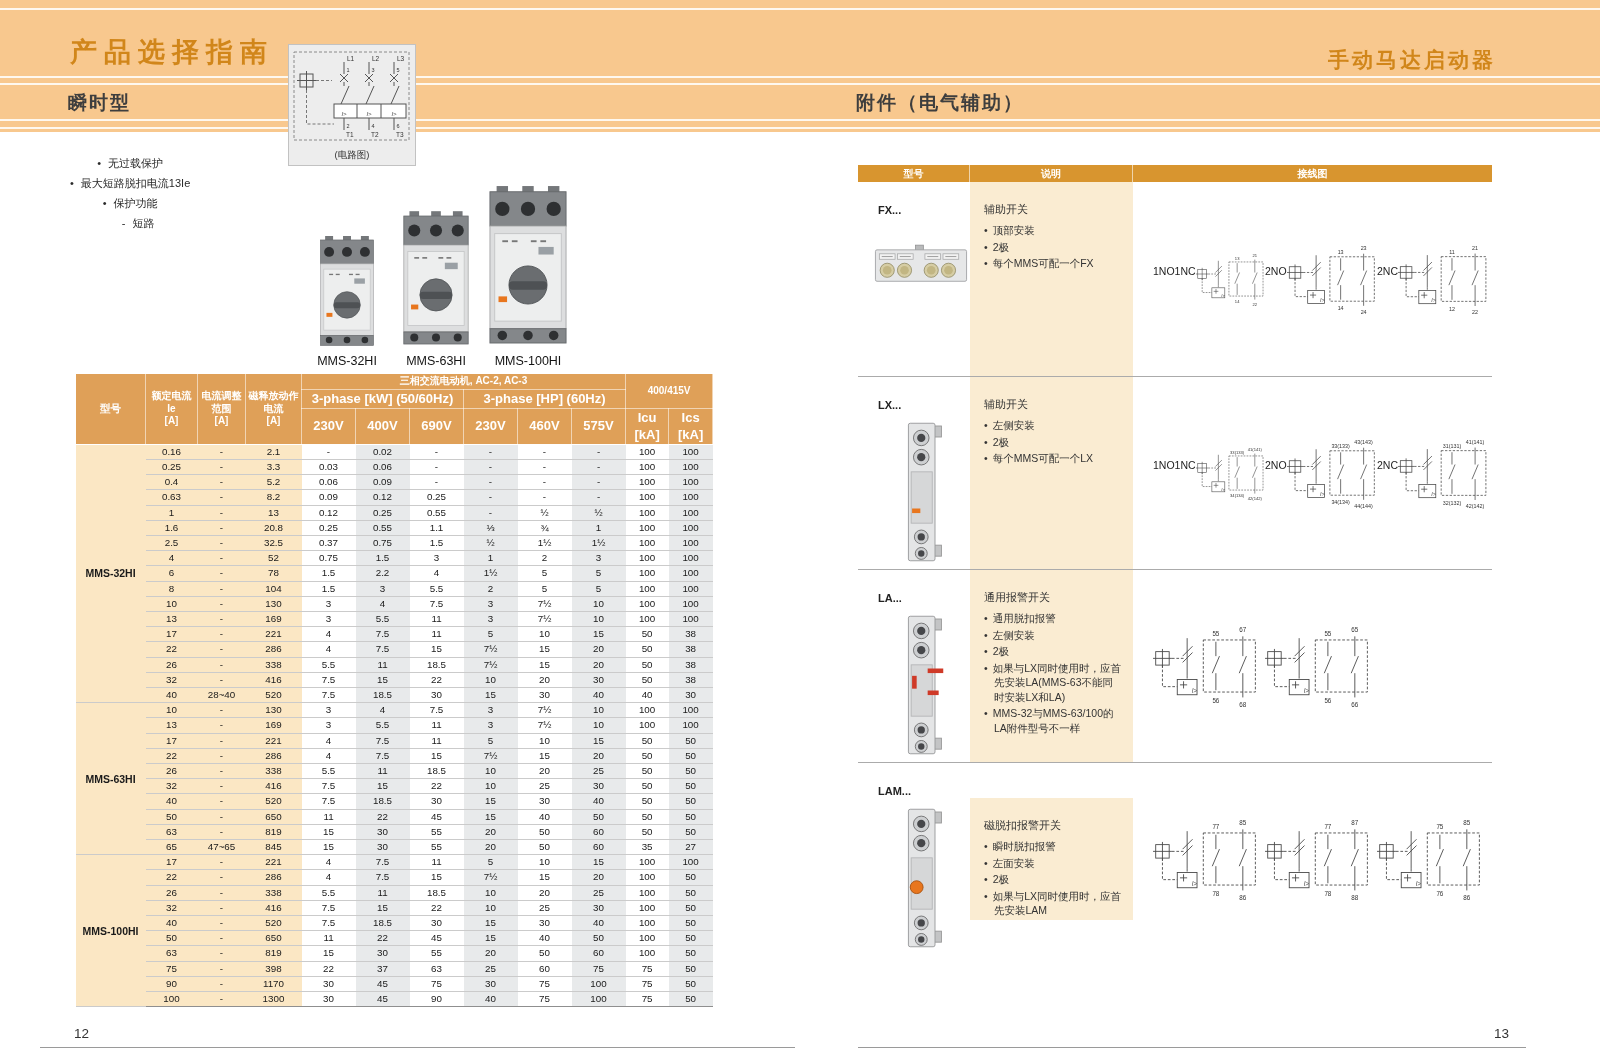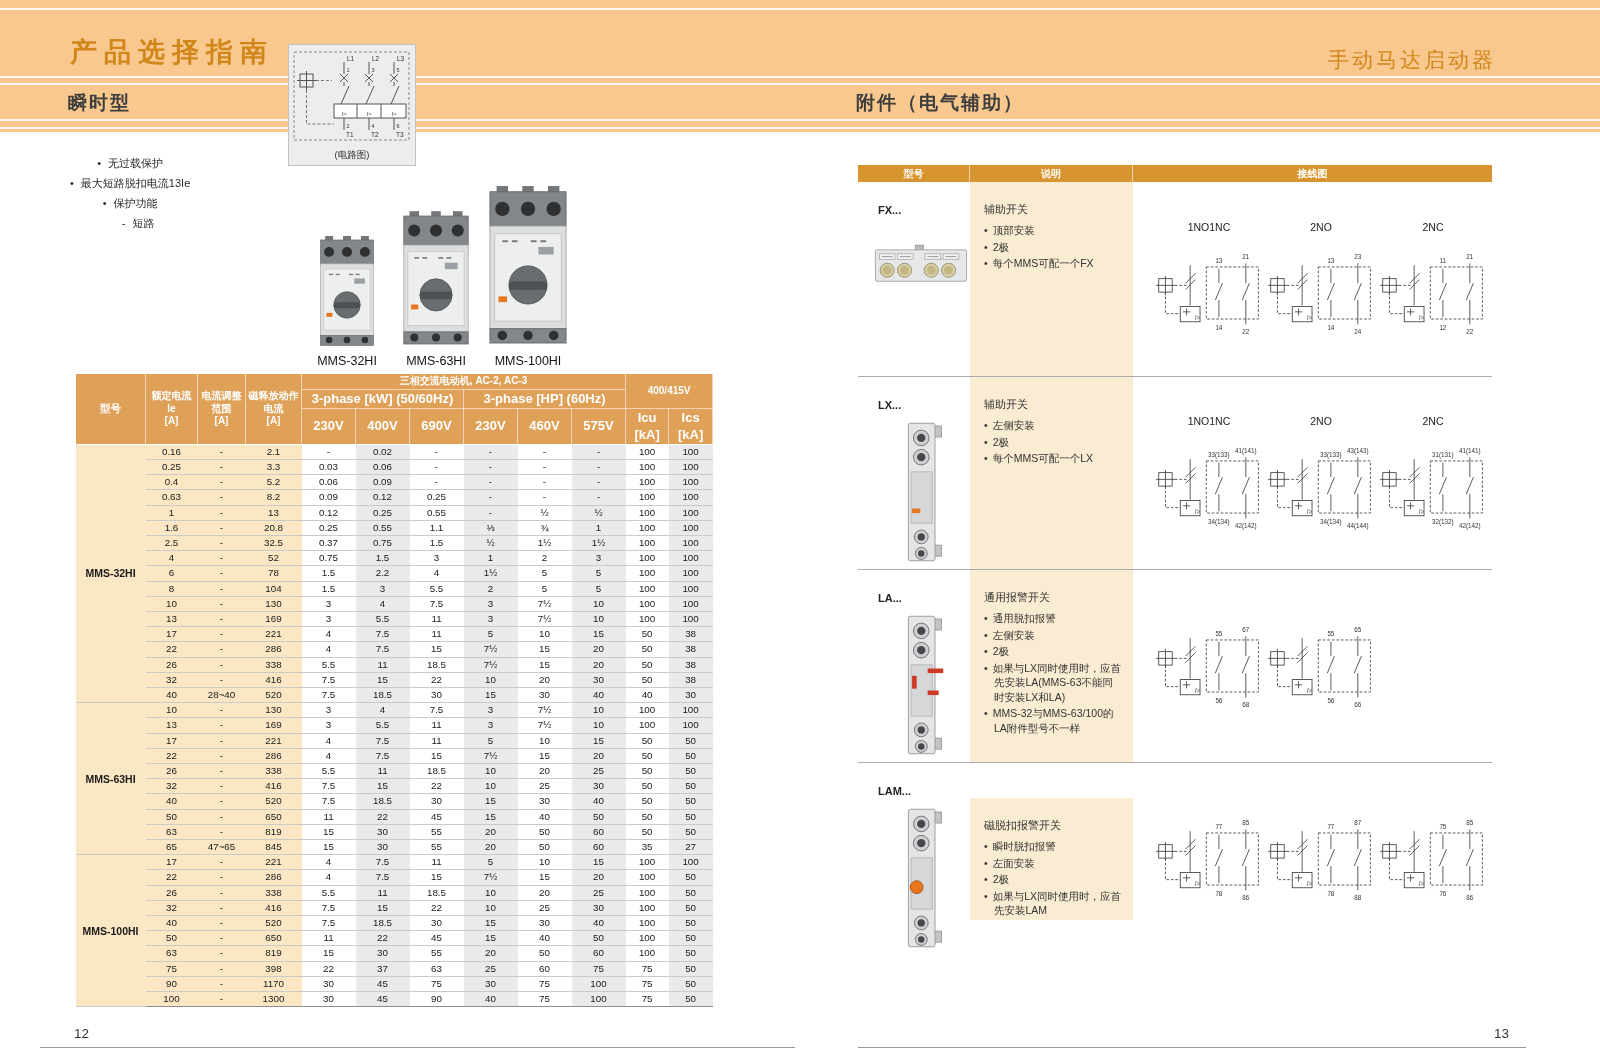--- a/index.html
+++ b/index.html
@@ -3,21 +3,21 @@
 <meta charset="utf-8">
 <style>
   * { margin:0; padding:0; box-sizing:border-box; }
   html,body { width:1600px; height:1052px; }
   body { position:relative; font-family:"Liberation Sans","DejaVu Sans",sans-serif; background:#fff; overflow:hidden; }
 
   
   .band { position:absolute; left:0; top:0; width:1600px; height:132px; background:var(--band,#f8c88e); }
   .band .stripe { position:absolute; left:0; width:100%; height:2px; background:#fefdf9; opacity:.9; }
   .page-title { position:absolute; left:70px; top:34px; font-size:27px; font-weight:bold; letter-spacing:7px; color:var(--title,#d1861a); }
-  .page-subtitle { position:absolute; right:104px; top:46px; font-size:21px; font-weight:normal; letter-spacing:3px; color:var(--title,#d1861a); }
+  .page-subtitle { position:absolute; right:104px; top:46px; font-size:21px; font-weight:bold; letter-spacing:3px; color:var(--title,#d1861a); }
   .section-title { position:absolute; top:90px; font-size:19px; font-weight:bold; color:#3e3e3e; letter-spacing:2px; }
   #left-section-title { left:68px; }
   #right-section-title { left:856px;font-family:Liberation Serif, serif; }
 
   
   .features { position:absolute; left:70px; top:156px; list-style:none;text-align:center; }
   .features li { font-size:11px; color:#2a2a2a; margin-bottom:5px; }
   .features li:before { content:"\2022"; margin-right:7px; }
   .features li.sub { margin-left:16px; }
   .features li.sub:before { content:"-"; margin-right:7px; }
@@ -56,21 +56,21 @@
   .acc-model { width:112px; padding:22px 0 0 20px; }
   .acc-model-label { font-size:11px; font-weight:bold; color:#222; }
   .acc-img { margin-top:8px; text-align:center; }
   .acc-img.fx { margin-top:26px; margin-left:-6px; }
   .acc-desc { width:163px; background:var(--right-cream,#faecd2); padding:20px 10px 0 14px; }
   .acc-title { font-size:11px; color:#333; margin-bottom:6px; }
   .acc-bullets { list-style:none; }
   .acc-bullets li { font-size:10.5px; color:#333; line-height:14.5px; margin-bottom:2px; text-indent:-10px; padding-left:10px; }
   .acc-bullets li:before { content:"\2022"; margin-right:5px; }
   .acc-wiring { flex:1; display:flex; align-items:center; padding-left:20px; }
-  .dia-slot { width:112px; display:flex; flex-direction:column; align-items:center; }
+  .dia-slot { width:112px; display:flex; flex-direction:row; align-items:center; }
   .dia-label { font-size:10.5px; color:#222; margin-bottom:16px; }
 
   
   .pageno { position:absolute; top:1026px; font-size:13.5px; color:#333; }
   #pageno-left { left:74px; }
   #pageno-right { left:1494px; }
   .foot-line { position:absolute; top:1047px; height:1px; background:#9a9a9a; }
   #foot-line-left { left:40px; width:755px; }
   #foot-line-right { left:858px; width:668px; }
 </style>

